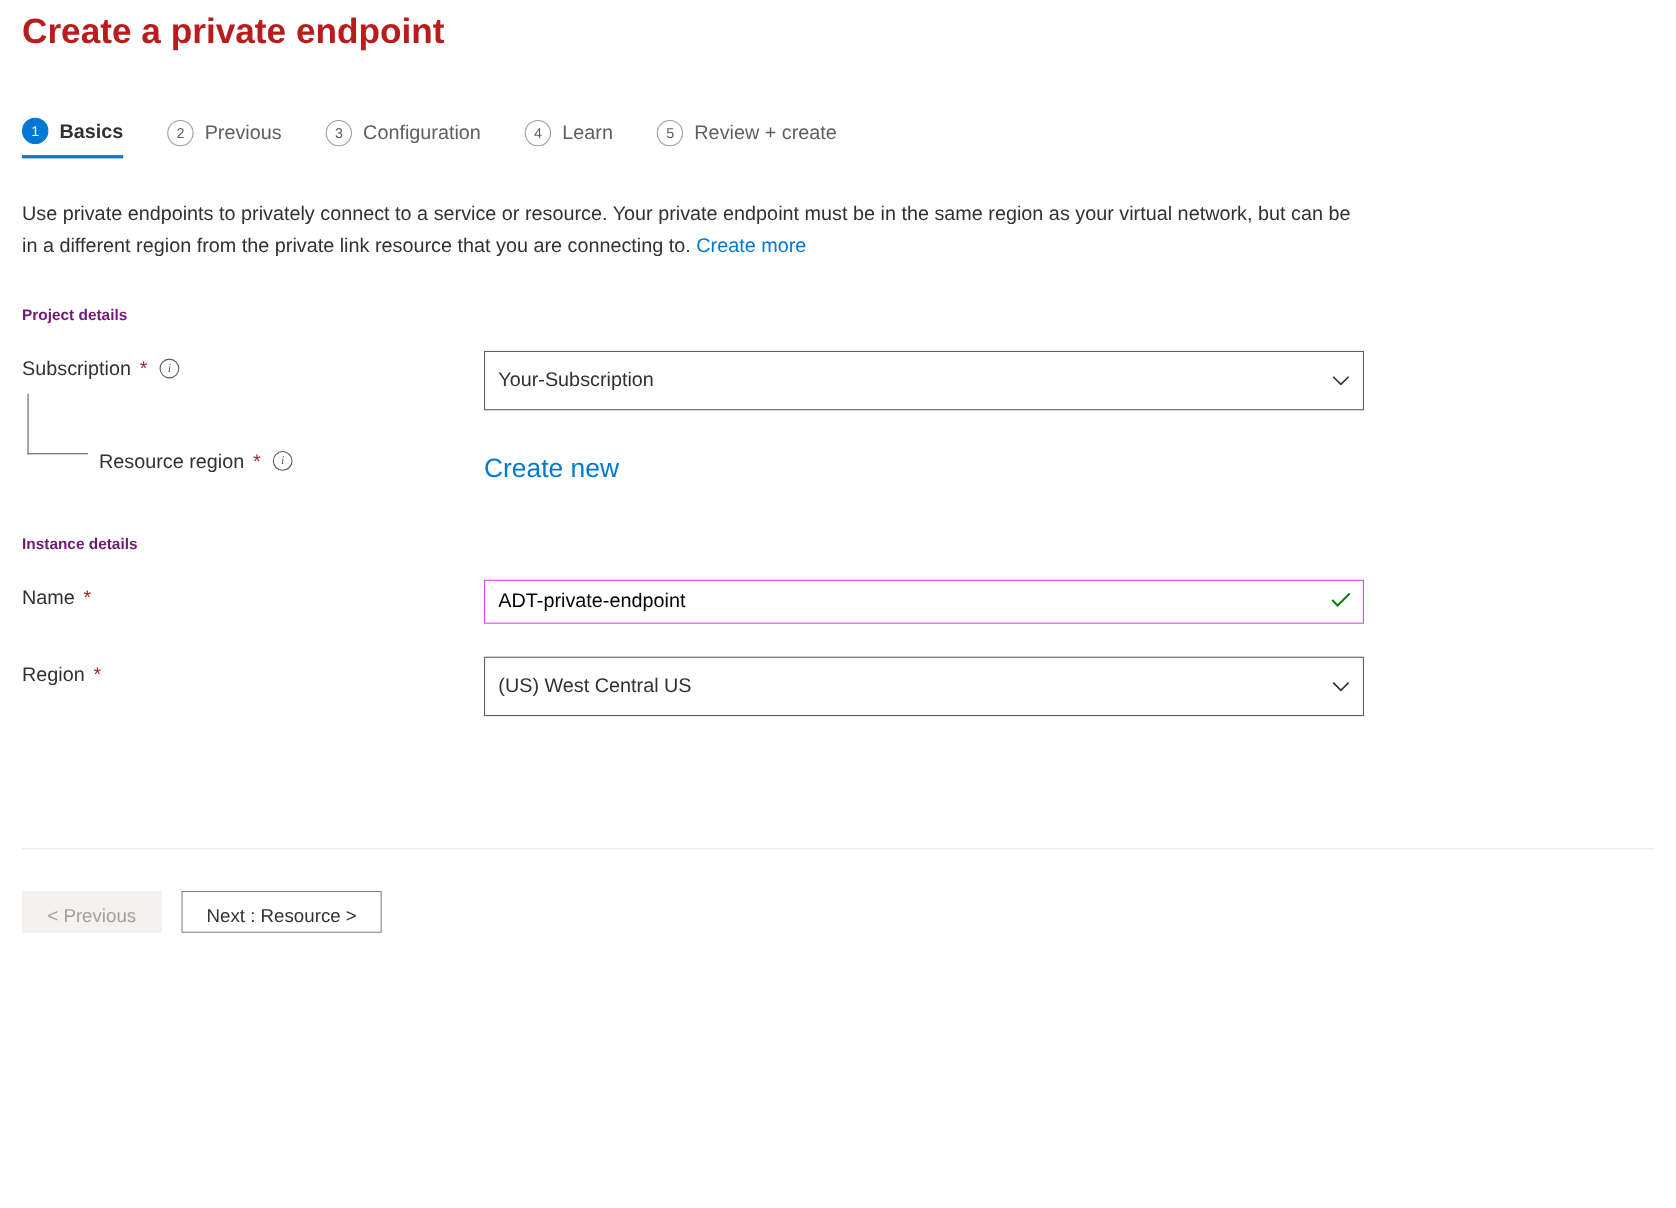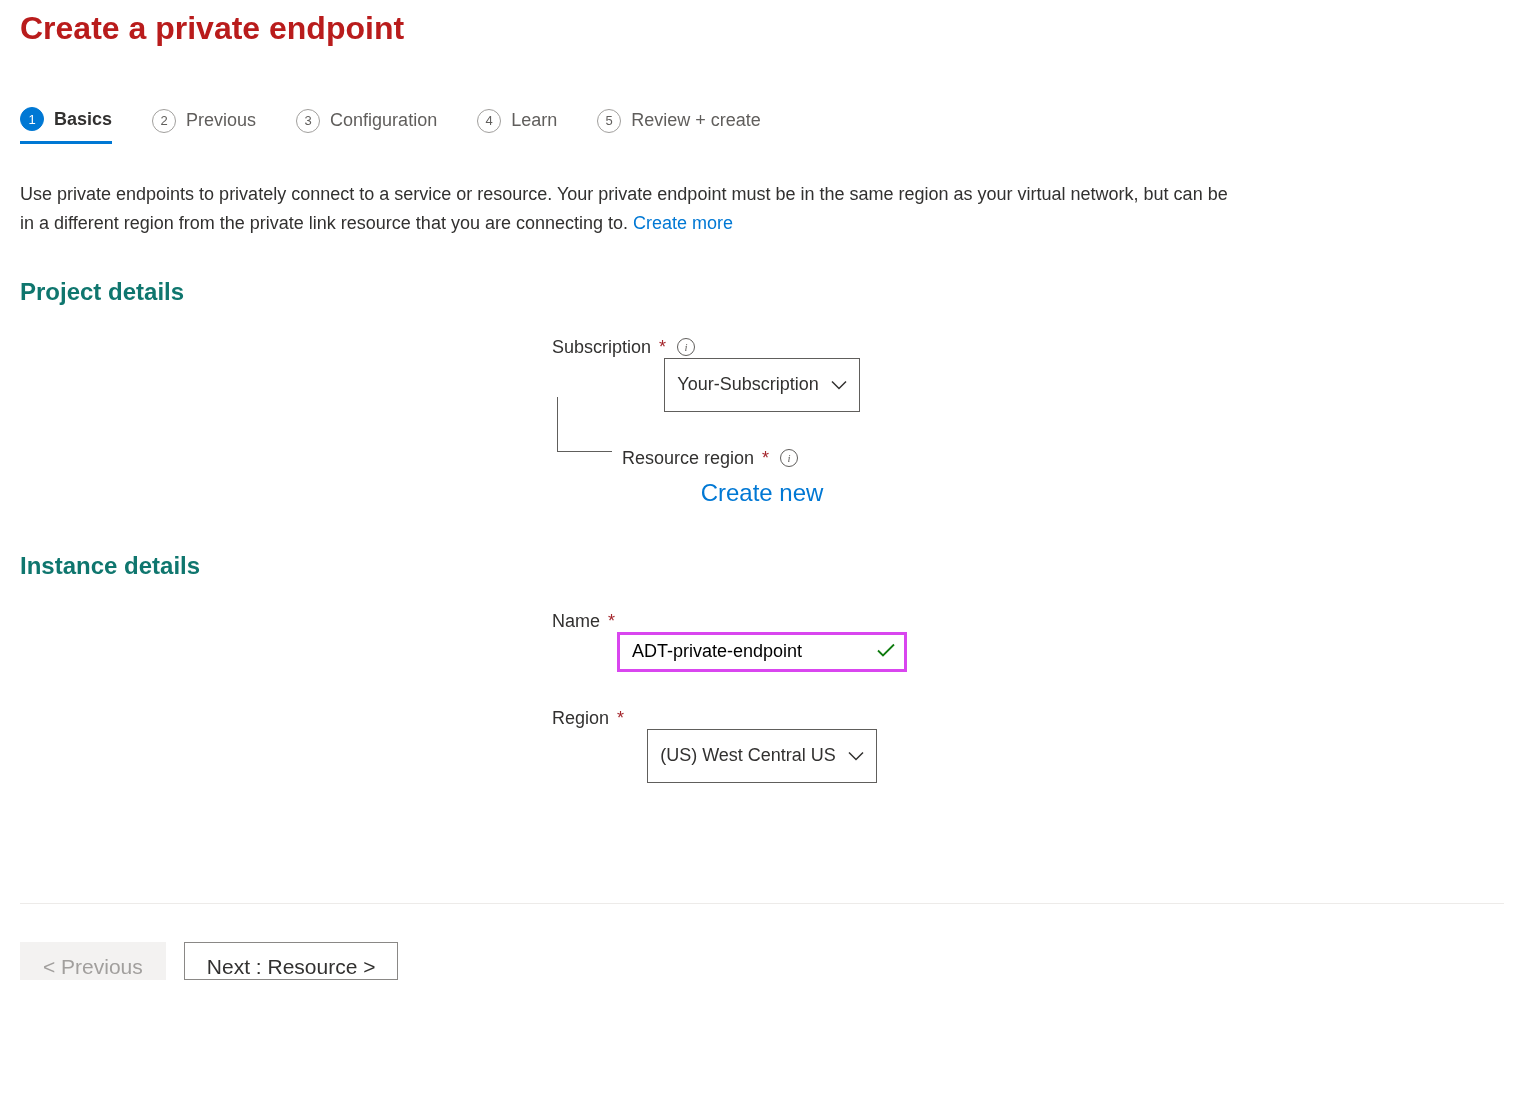--- a/index.html
+++ b/index.html
@@ -62,30 +62,29 @@
       line-height: 1.6;
       color: #323130;
       margin-bottom: 40px;
       max-width: 1220px;
     }
     .link {
       color: #0078d4;
       cursor: pointer;
     }
     .section-header {
-      font-size: 24px;
+      font-size: 14px;
       font-weight: 600;
-      color: #0f766e;
+      color: #701a75;
       margin-bottom: 25px;
     }
     .form-row {
       display: flex;
-      align-items: center;
+      align-items: flex-start;
       margin-bottom: 30px;
-      flex-direction: column;
     }
     .form-label-col {
       width: 420px;
       flex-shrink: 0;
       display: flex;
       align-items: center;
       gap: 6px;
       font-size: 18px;
       color: #323130;
       padding-top: 6px;
@@ -142,21 +141,21 @@
       right: 12px;
       top: 50%;
       transform: translateY(-50%);
     }
     .text-input {
       position: relative;
       width: 100%;
     }
     .text-input input {
       width: 100%;
-      border: 3px solid #d946ef;
+      border: 1px solid #d946ef;
       height: 40px;
       padding: 0 40px 0 12px;
       font-size: 18px;
       font-family: inherit;
       outline: none;
     }
     .check-icon {
       position: absolute;
       right: 12px;
       top: 50%;
@@ -175,21 +174,21 @@
     .footer {
       border-top: 1px solid #edebe9;
       margin-top: 120px;
       padding-top: 38px;
       display: flex;
       gap: 18px;
     }
     .btn {
       height: 38px;
       padding: 12px 22px;
-      font-size: 21px;
+      font-size: 17px;
       font-family: inherit;
       cursor: pointer;
       border: 1px solid #8a8886;
       background: #ffffff;
       color: #323130;
     }
     .btn:disabled {
       background: #f3f2f1;
       color: #a19f9d;
       border-color: #f3f2f1;

